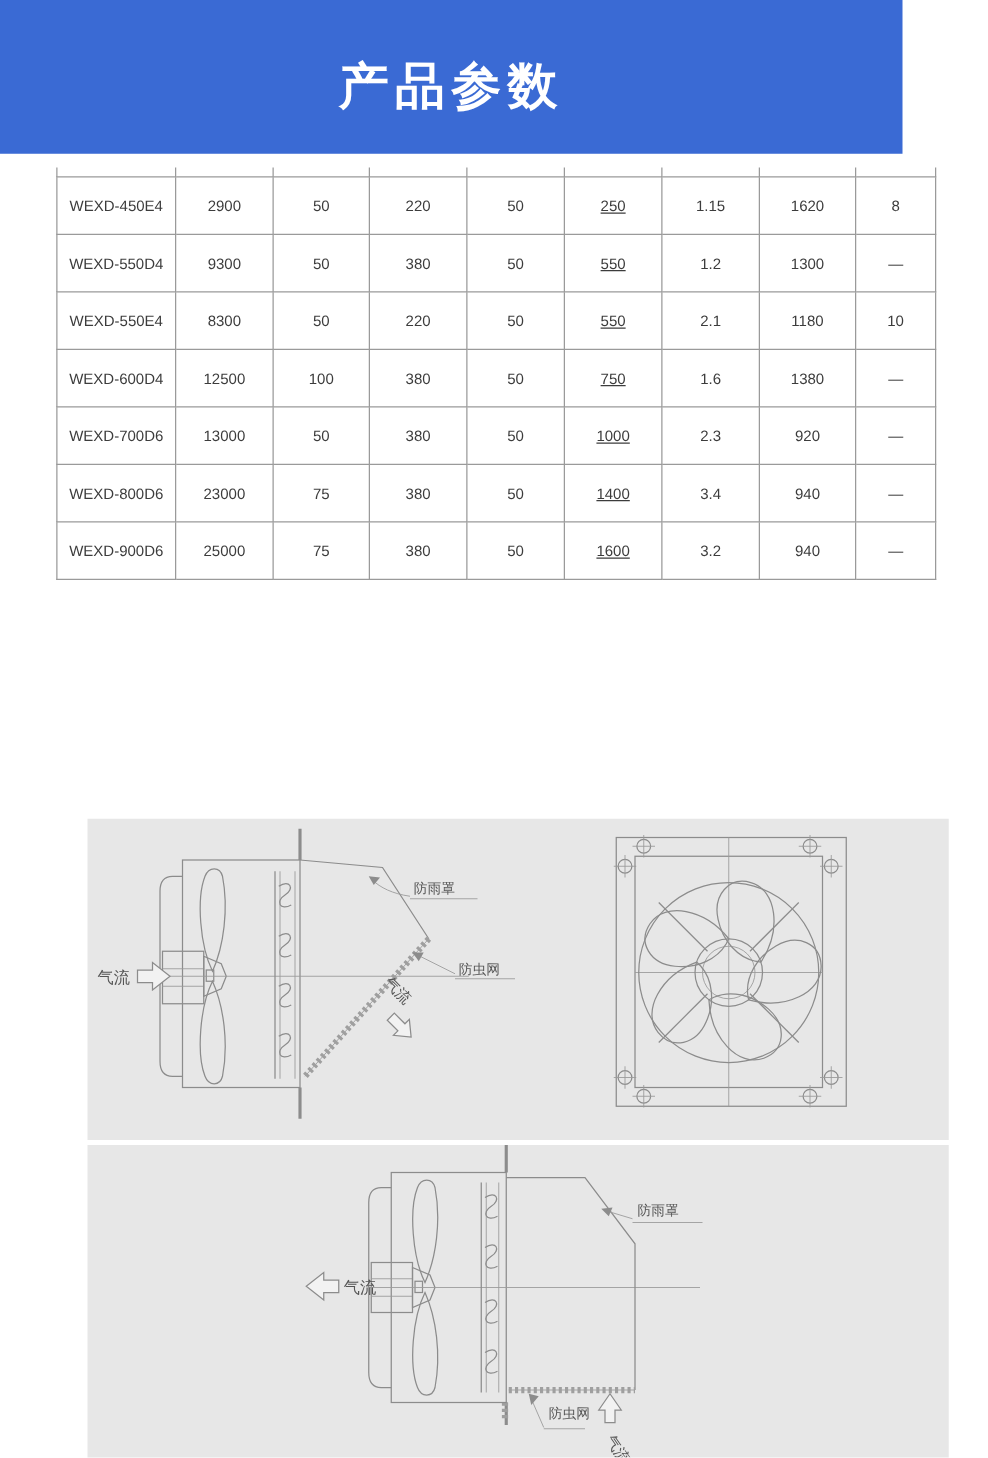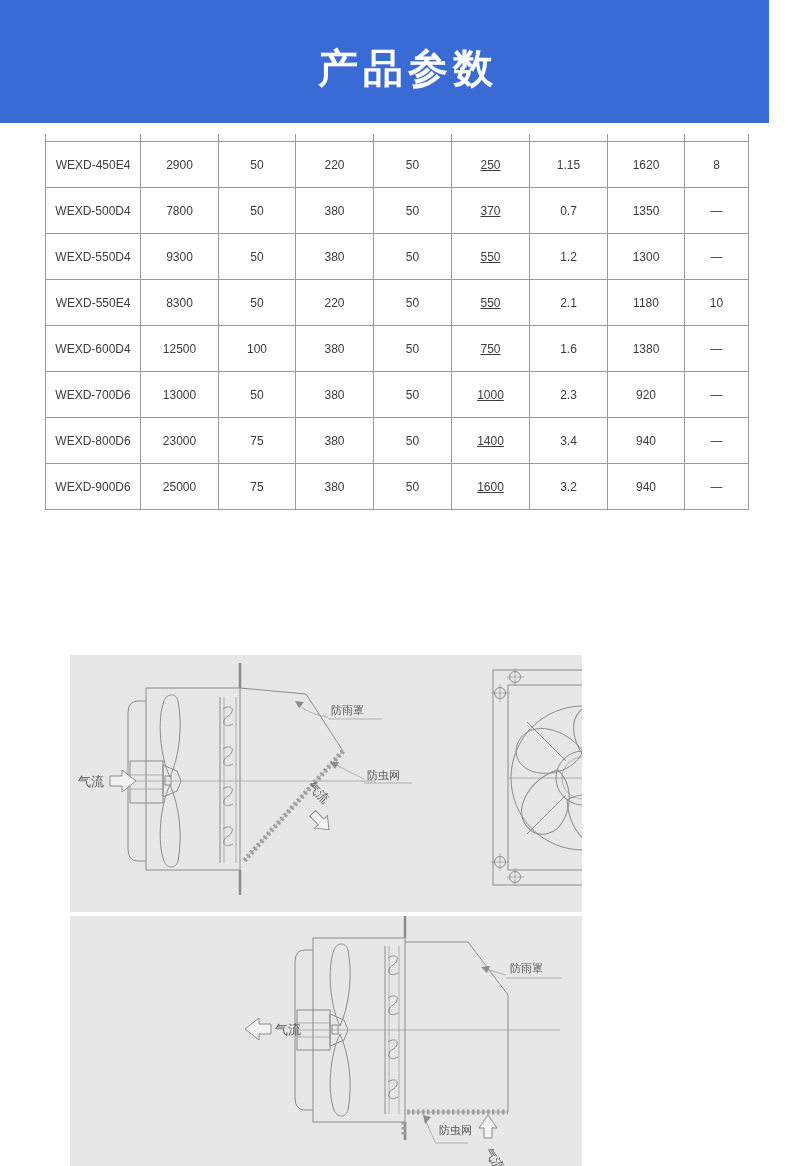--- a/index.html
+++ b/index.html
@@ -5,21 +5,21 @@
   html,body{margin:0;padding:0;}
   body{
     width:790px;height:1166px;position:relative;overflow:hidden;
     background:#ffffff;
     font-family:"Liberation Sans", sans-serif;
   }
   
   .header{
     position:absolute;left:0;top:0;width:722px;height:123px;
     background:#3a6ad4;
-    display:flex;align-items:center;justify-content:center;padding-left:47px;
+    display:flex;align-items:center;justify-content:center;
   }
   .header .title{
     color:#ffffff;font-size:40px;font-weight:bold;letter-spacing:5px;
     padding-top:14px;
   }
   
   .table-wrap{
     position:absolute;left:45px;top:134px;width:676px;
   }
   table.spec{
@@ -37,21 +37,21 @@
   table.spec td:nth-child(3){width:74px;}
   table.spec td:nth-child(4){width:75px;}
   table.spec td:nth-child(5){width:75px;}
   table.spec td:nth-child(6){width:75px;text-decoration:underline;}
   table.spec td:nth-child(7){width:75px;}
   table.spec td:nth-child(8){width:74px;}
   table.spec td:nth-child(9){width:61px;}
   table.spec tr.stub td{height:5px;border-top:none;}
   
   .panel{
-    position:absolute;left:70px;width:512px;background:#e7e7e7;overflow:hidden;
+    position:absolute;left:70px;width:689px;background:#e7e7e7;overflow:hidden;
   }
   .panel-top{top:655px;height:257px;}
   .panel-bottom{top:916px;height:250px;}
   .panel svg{display:block;}
   .draw{stroke:#8c8c8c;fill:none;stroke-width:1;}
   .thin{stroke:#9a9a9a;fill:none;stroke-width:0.7;}
   .thick{stroke:#8c8c8c;fill:none;stroke-width:2.5;}
   .hatch{stroke:#9f9f9f;fill:none;stroke-width:5;stroke-dasharray:2.5 2.5;}
   .blockarrow{fill:#f2f2f2;stroke:#8c8c8c;stroke-width:1;}
   .ah{fill:#8c8c8c;stroke:none;}
@@ -81,31 +81,20 @@
     <tr>
           <td>WEXD-450E4</td>
           <td>2900</td>
           <td>50</td>
           <td>220</td>
           <td>50</td>
           <td>250</td>
           <td>1.15</td>
           <td>1620</td>
           <td>8</td>
-        </tr>
-        <tr>
-          <td>WEXD-500D4</td>
-          <td>7800</td>
-          <td>50</td>
-          <td>380</td>
-          <td>50</td>
-          <td>370</td>
-          <td>0.7</td>
-          <td>1350</td>
-          <td>—</td>
         </tr>
         <tr>
           <td>WEXD-550D4</td>
           <td>9300</td>
           <td>50</td>
           <td>380</td>
           <td>50</td>
           <td>550</td>
           <td>1.2</td>
           <td>1300</td>

